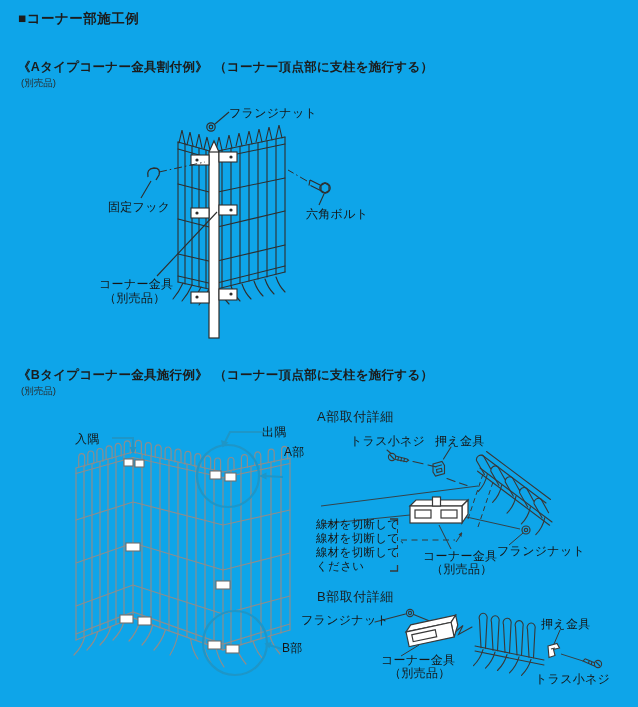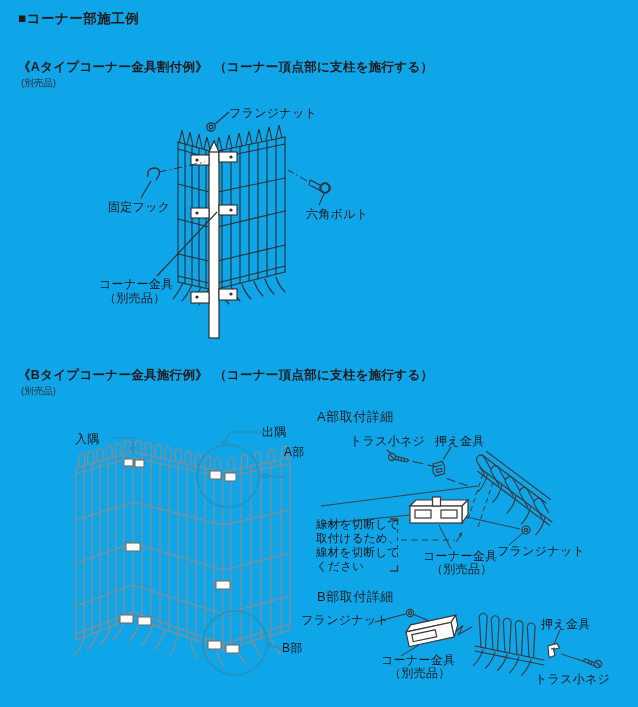--- a/index.html
+++ b/index.html
@@ -187,21 +187,21 @@
     <path d="M86,110 L140,110" stroke="#383838" stroke-width="1" stroke-dasharray="6 4.5" fill="none"></path>
     <path d="M141,112 L147,103" stroke="#383838" stroke-width="1" fill="none"></path>
     <polygon points="147,102 143.5,104.5 146.5,107" fill="#383838"></polygon>
     <path d="M136,119 L124,95" stroke="#383838" stroke-width="1" fill="none"></path>
   </svg>
 
   <div class="abs lbl" style="left:350px;top:433px">トラス小ネジ</div>
   <div class="abs lbl" style="left:435px;top:433px">押え金具</div>
   <div class="abs cut-note" style="left:316px;top:517px">
     <span>線材を切断して</span>
-    <span>取付けるため、</span>
+    <span>線材を切断して、</span>
     <span>線材を切断して</span>
     <span>ください</span>
   </div>
   <div class="abs lbl" style="left:423px;top:548px">コーナー金具</div>
   <div class="abs lbl" style="left:431px;top:561px">（別売品）</div>
   <div class="abs lbl" style="left:497px;top:543px">フランジナット</div>
 
   <div class="abs detail-title" style="left:317px;top:588px">B部取付詳細</div>
 
   <svg class="abs" style="left:315px;top:600px" width="323" height="107" viewBox="0 0 323 107">

